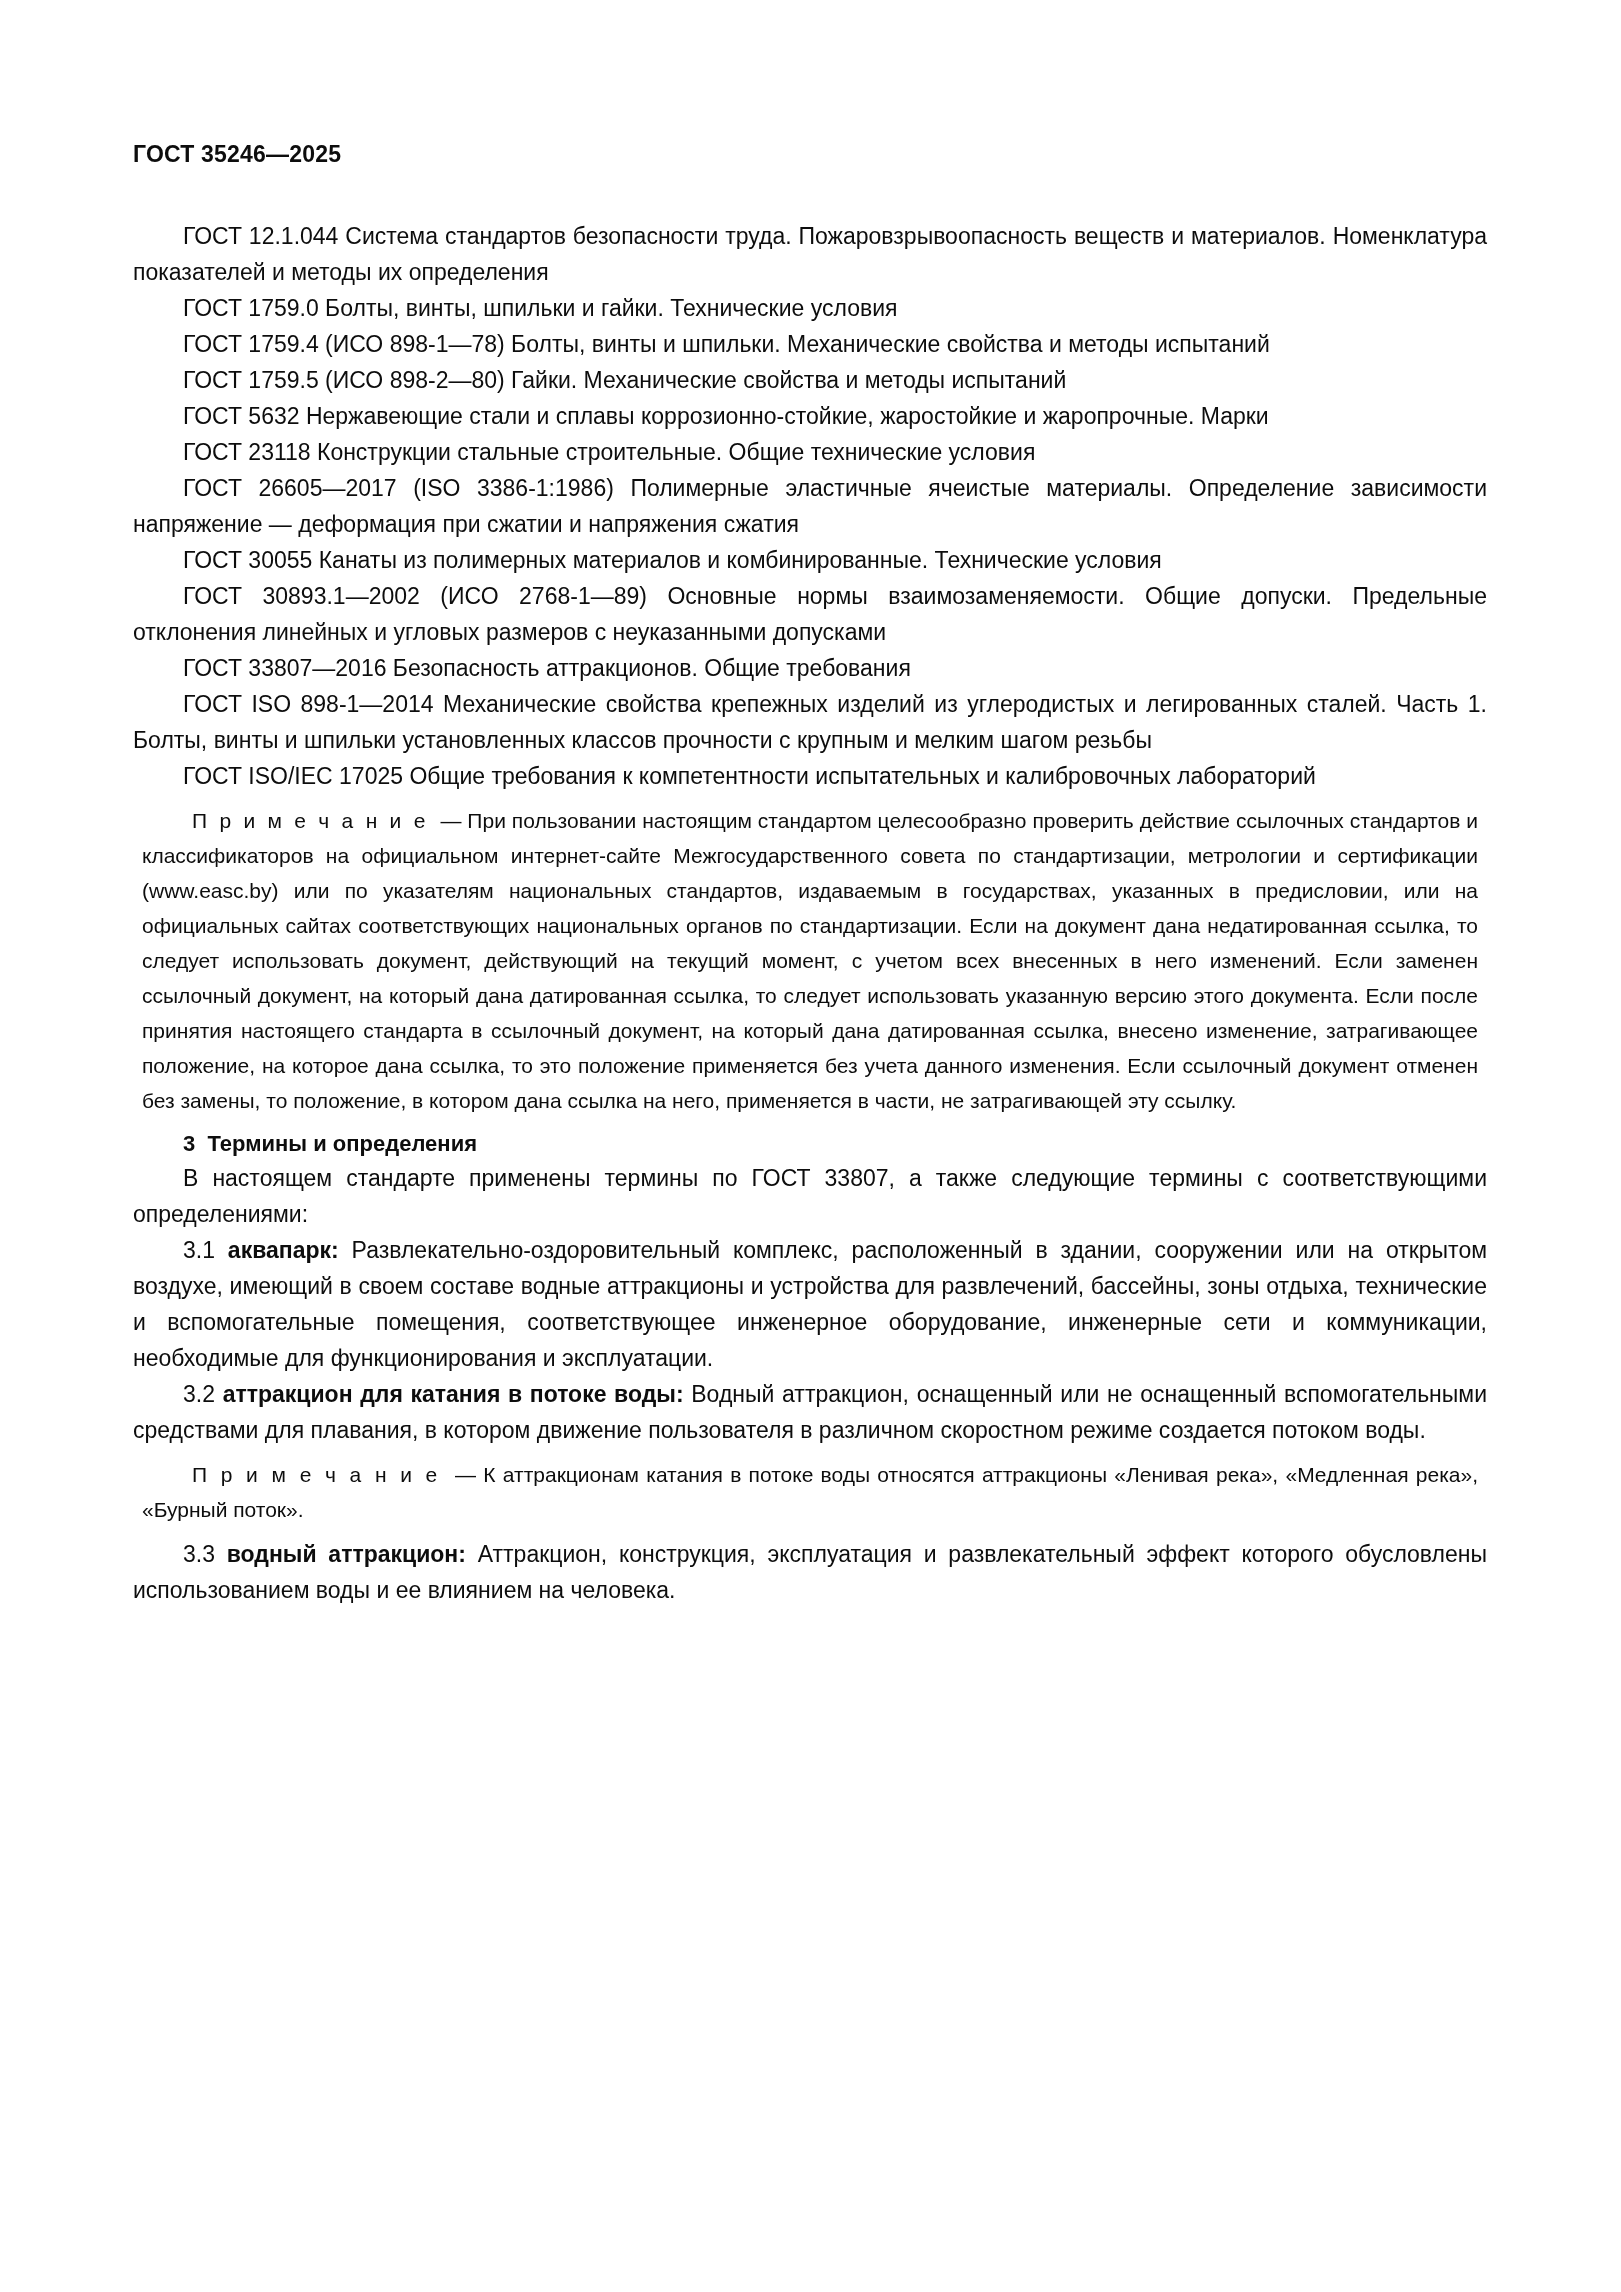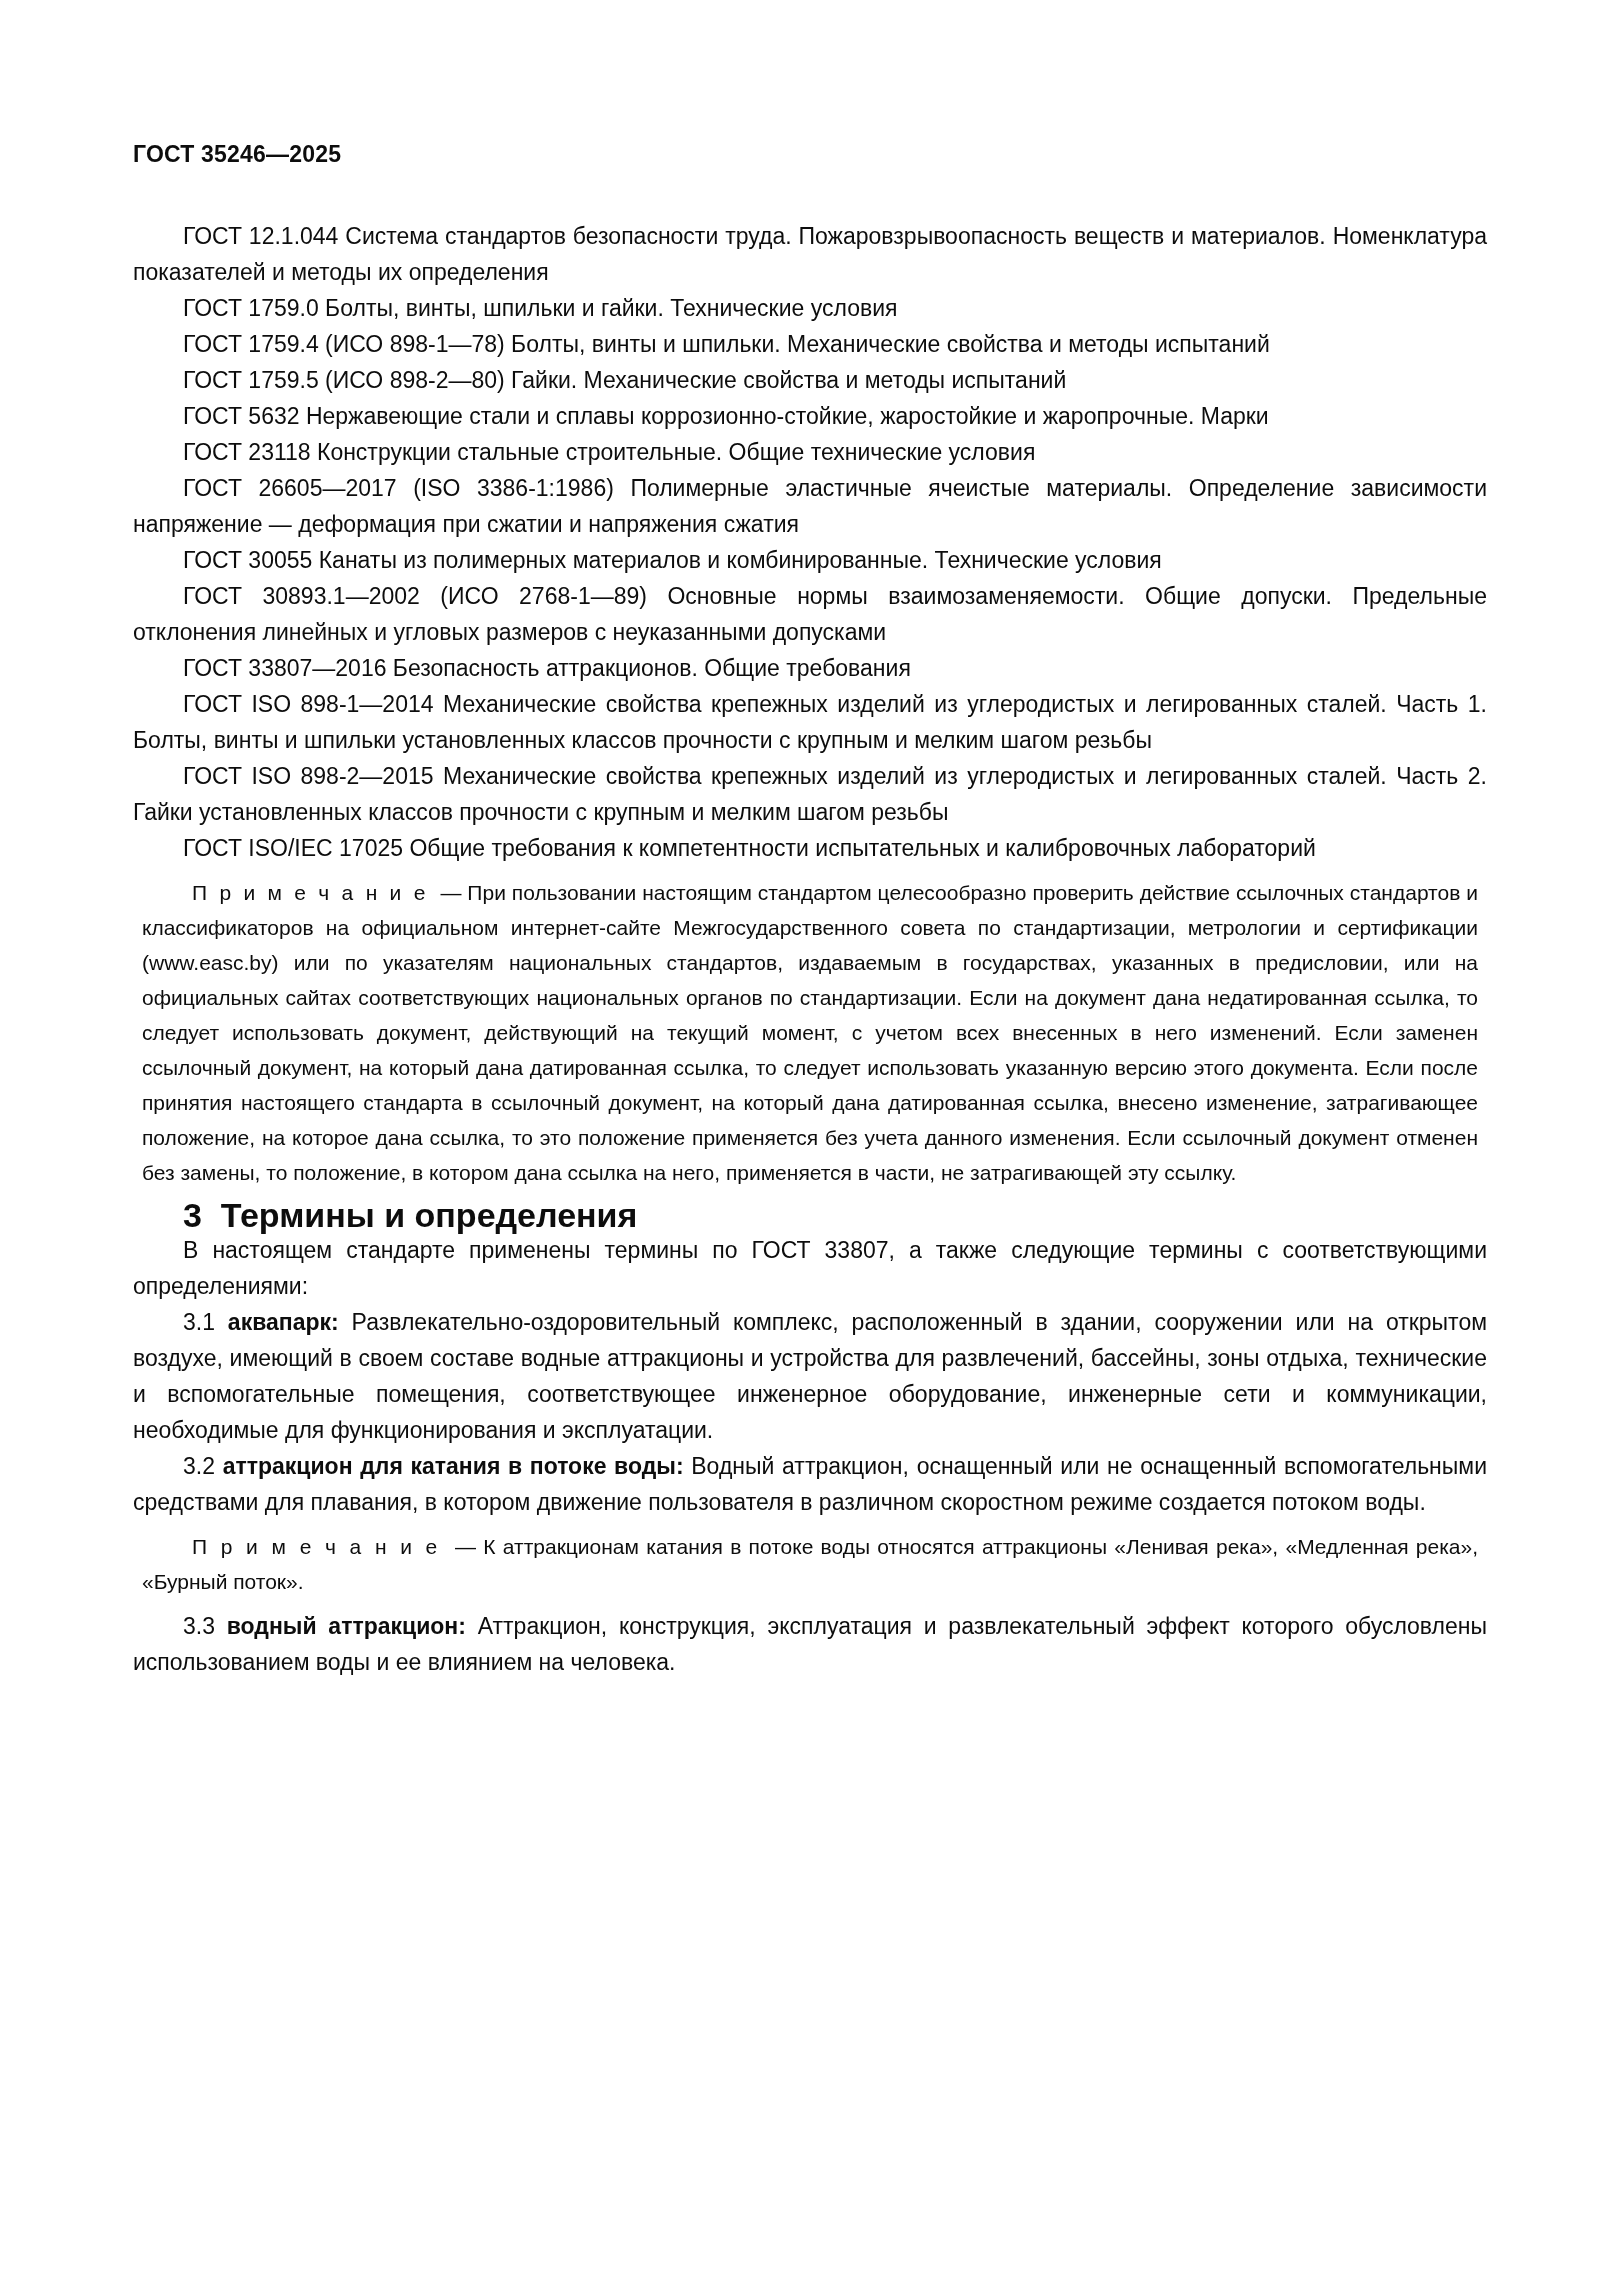--- a/index.html
+++ b/index.html
@@ -66,21 +66,21 @@
     letter-spacing: 3.2px;
   }
 
   .gap-before-note { margin-top: 23.5px; }
   .gap-after-note { margin-bottom: 21.6px; }
 
   
   h2.section {
     margin: 0;
     padding: 0;
-    font-size: 34px;
+    font-size: 22px;
     font-weight: bold;
     line-height: 33px;
     text-indent: 0;
     padding-left: 50px;
   }
   .sec-space-before { margin-top: 55px; }
   .sec-space-after  { margin-bottom: 39px; }
 
   b.term { font-weight: bold; }
 
@@ -106,21 +106,20 @@
     <p class="body">ГОСТ 1759.0 Болты, винты, шпильки и гайки. Технические условия</p>
     <p class="body">ГОСТ 1759.4 (ИСО 898-1—78) Болты, винты и шпильки. Механические свойства и методы испы­таний</p>
     <p class="body">ГОСТ 1759.5 (ИСО 898-2—80) Гайки. Механические свойства и методы испытаний</p>
     <p class="body">ГОСТ 5632 Нержавеющие стали и сплавы коррозионно-стойкие, жаростойкие и жаропрочные. Марки</p>
     <p class="body">ГОСТ 23118 Конструкции стальные строительные. Общие технические условия</p>
     <p class="body">ГОСТ 26605—2017 (ISO 3386-1:1986) Полимерные эластичные ячеистые материалы. Определе­ние зависимости напряжение — деформация при сжатии и напряжения сжатия</p>
     <p class="body">ГОСТ 30055 Канаты из полимерных материалов и комбинированные. Технические условия</p>
     <p class="body">ГОСТ 30893.1—2002 (ИСО 2768-1—89) Основные нормы взаимозаменяемости. Общие допуски. Предельные отклонения линейных и угловых размеров с неуказанными допусками</p>
     <p class="body">ГОСТ 33807—2016 Безопасность аттракционов. Общие требования</p>
     <p class="body">ГОСТ ISO 898-1—2014 Механические свойства крепежных изделий из углеродистых и легирован­ных сталей. Часть 1. Болты, винты и шпильки установленных классов прочности с крупным и мелким шагом резьбы</p>
-    <p class="body">ГОСТ ISO 898-2—2015 Механические свойства крепежных изделий из углеродистых и легирован­ных сталей. Часть 2. Гайки установленных классов прочности с крупным и мелким шагом резьбы</p>
     <p class="body">ГОСТ ISO/IEC 17025 Общие требования к компетентности испытательных и калибровочных лабо­раторий</p>
 
     <p class="note gap-before-note"><span class="spaced">П р и м е ч а н и е</span><span>&nbsp; </span><span>—</span><span> </span><span>При пользовании настоящим стандартом целесообразно проверить действие ссылоч­ных стандартов и классификаторов на официальном интернет-сайте Межгосударственного совета по стандарти­зации, метрологии и сертификации (www.easc.by) или по указателям национальных стандартов, издаваемым в государствах, указанных в предисловии, или на официальных сайтах соответствующих национальных органов по стандартизации. Если на документ дана недатированная ссылка, то следует использовать документ, действующий на текущий момент, с учетом всех внесенных в него изменений. Если заменен ссылочный документ, на который дана датированная ссылка, то следует использовать указанную версию этого документа. Если после принятия настоящего стандарта в ссылочный документ, на который дана датированная ссылка, внесено изменение, затра­гивающее положение, на которое дана ссылка, то это положение применяется без учета данного изменения. Если ссылочный документ отменен без замены, то положение, в котором дана ссылка на него, применяется в части, не затрагивающей эту ссылку.</span></p>
 
     <h2 class="section sec-space-before sec-space-after"><span>3</span><span>&nbsp; </span><span>Термины и определения</span></h2>
 
     <p class="body">В настоящем стандарте применены термины по ГОСТ 33807, а также следующие термины с соот­ветствующими определениями:</p>
 
     <p class="body"><span>3.1</span><span> </span><b class="term">аквапарк:</b><span> Развлекательно-оздоровительный комплекс, расположенный в здании, сооружении или на открытом воздухе, имеющий в своем составе водные аттракционы и устройства для развлече­ний, бассейны, зоны отдыха, технические и вспомогательные помещения, соответствующее инженер­ное оборудование, инженерные сети и коммуникации, необходимые для функционирования и эксплу­атации.</span></p>
 

